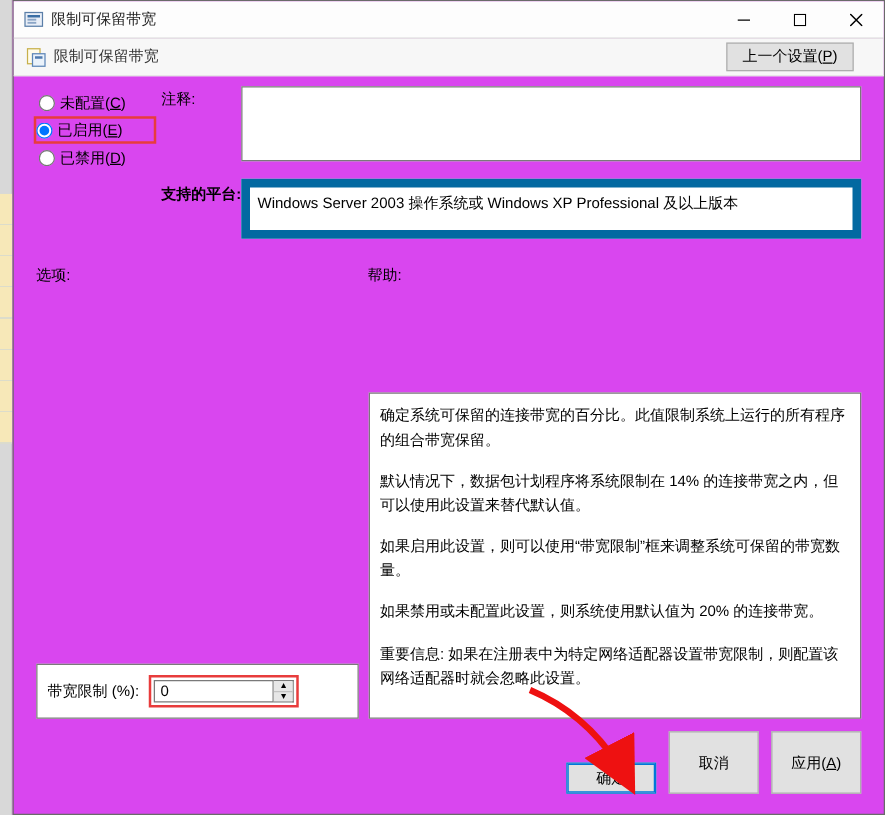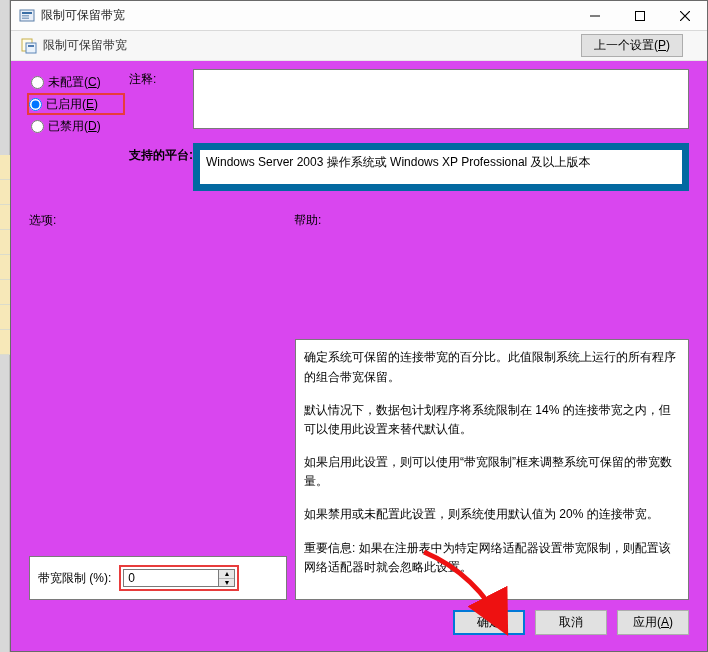--- a/index.html
+++ b/index.html
@@ -211,20 +211,21 @@
     padding: 3px 0;
     font:inherit;
     min-width:72px;
     text-align:center;
     cursor:default;
   }
   .btn-footer.default {
     border:1px solid #0078d7;
     outline:1px solid #0078d7;
     outline-offset:-2px;
+    margin-top:25px;
   }
 
   
   .arrow {
     position:absolute;
     left:405px; top:513px;
     width:110px; height:100px;
     pointer-events:none;
   }
 </style>

